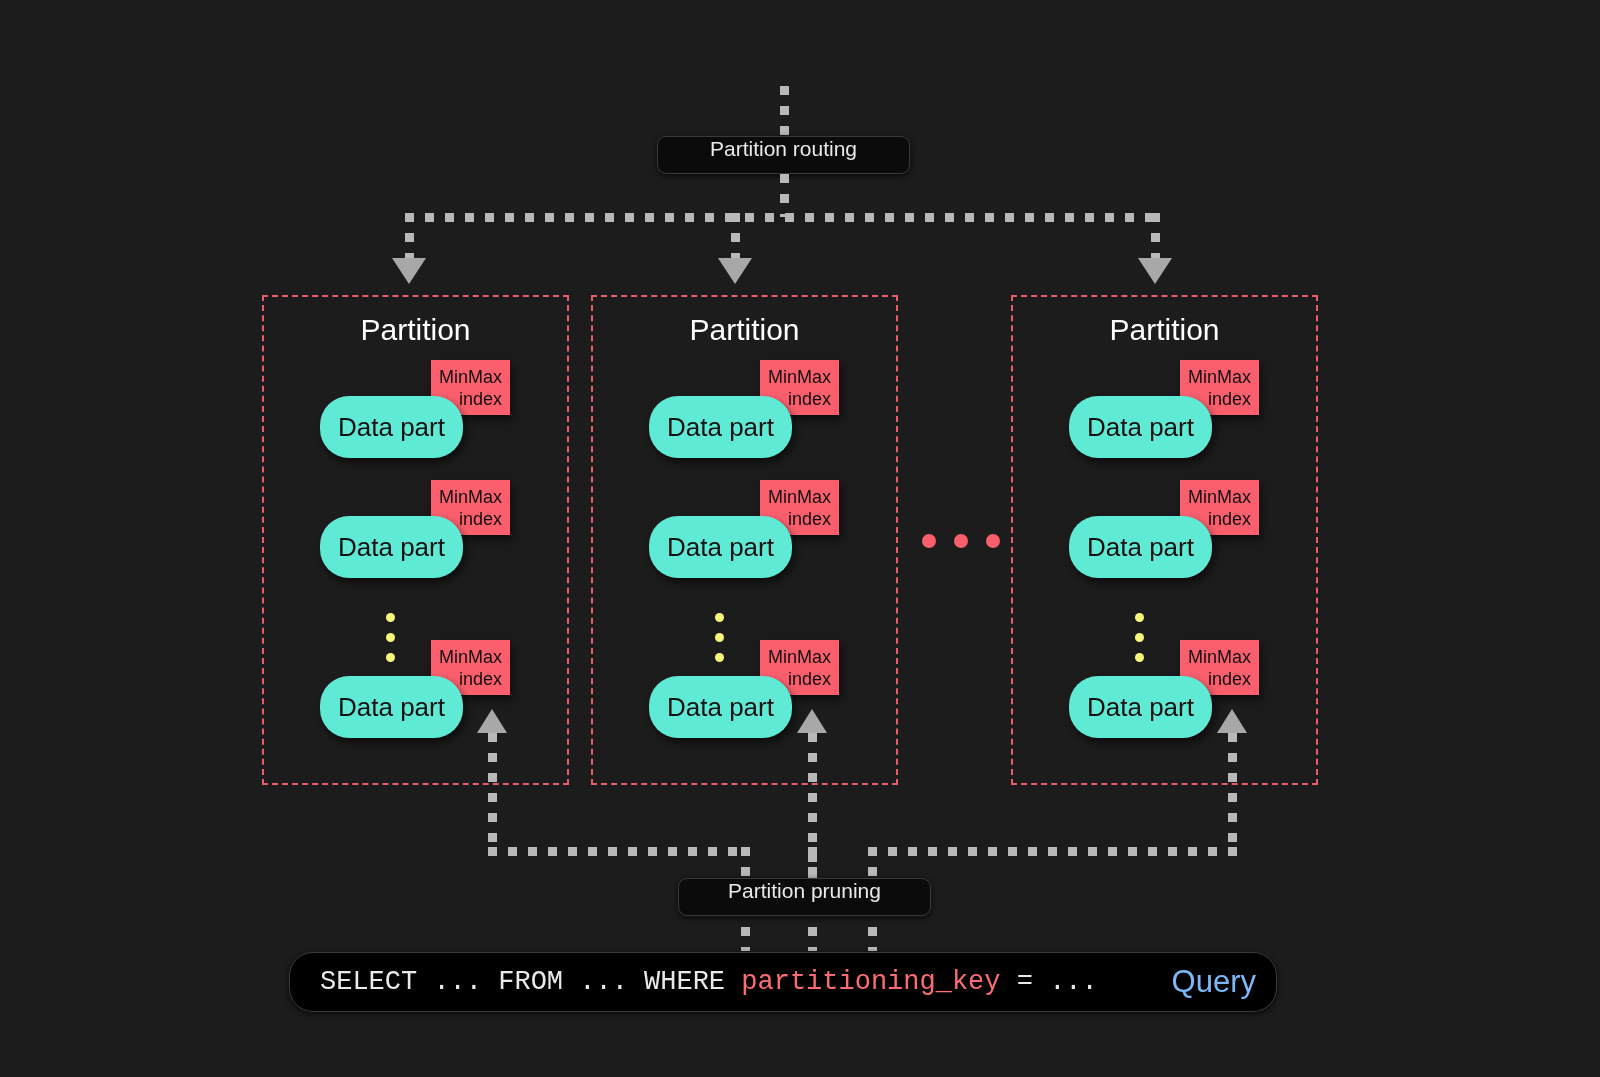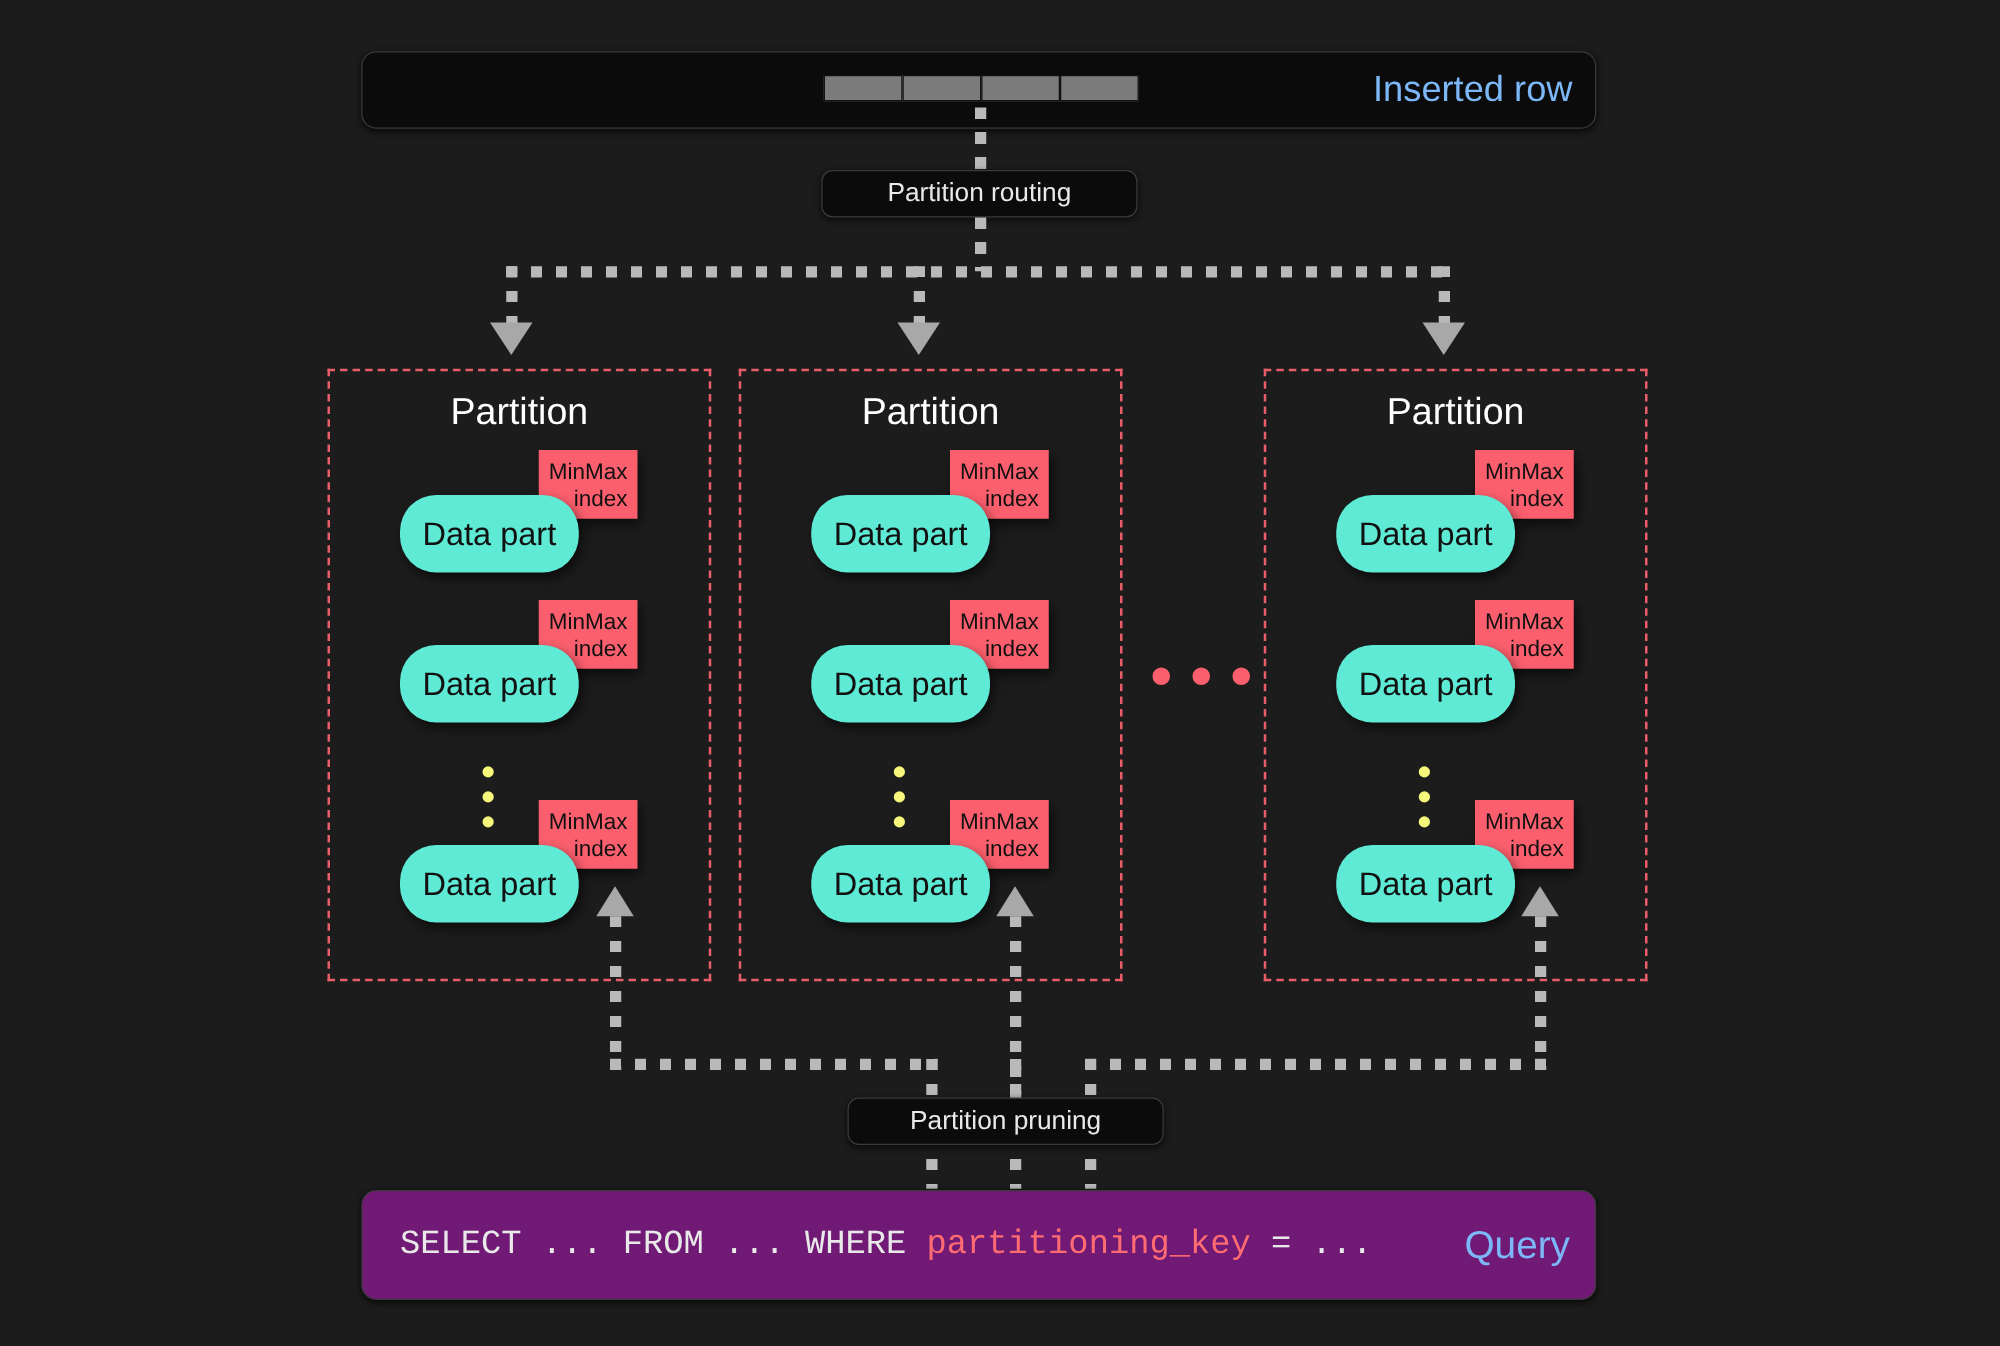--- a/index.html
+++ b/index.html
@@ -85,35 +85,34 @@
   
   .pill {
     position: absolute;
     background: #0b0b0b;
     border: 1px solid #3a3a3a;
     border-radius: 9px;
     box-sizing: border-box;
     color: #e9e9e9;
     font-size: 21px;
     display: flex;
-    align-items: center;
     justify-content: center;
     box-shadow: 0 2px 6px rgba(0,0,0,.7);
   }
   #routing-box { left: 657px; top: 136px; width: 253px; height: 38px; }
   #pruning-box { left: 678px; top: 878px; width: 253px; height: 38px; }
 
   
   .querybar {
     position: absolute;
     left: 289px; top: 952px;
-    width: 988px; height: 88px;
-    background: #701a75;
+    width: 988px; height: 60px;
+    background: #000000;
     border: 1px solid #3a3a3a;
-    border-radius: 12px;
+    border-radius: 24px;
     box-sizing: border-box;
     box-shadow: 0 2px 6px rgba(0,0,0,.7);
   }
   .query-text {
     position: absolute;
     left: 30px; top: 50%;
     transform: translateY(-50%);
     font-family: "Liberation Mono", "DejaVu Sans Mono", monospace;
     font-size: 27px;
     color: #e9e9e9;
@@ -201,29 +200,20 @@
     width: 14px; height: 14px;
     border-radius: 50%;
     background: #fb5f6d;
   }
 </style>
 </head>
 <body>
 
 <div id="stage">
 
-  <div class="topbar">
-    <div class="row-cells">
-      <div class="cell"></div>
-      <div class="cell"></div>
-      <div class="cell"></div>
-      <div class="cell"></div>
-    </div>
-    <div class="topbar-label">Inserted row</div>
-  </div>
 
   <div class="vdot" style="left:780px; top:86px; height:52px;"></div>
 
   <div class="pill" id="routing-box">
     <span>Partition routing</span>
   </div>
 
   <div class="vdot" style="left:780px; top:174px; height:43px;"></div>
   <div class="hdot" style="left:405px; top:213px; width:755px;"></div>
 

